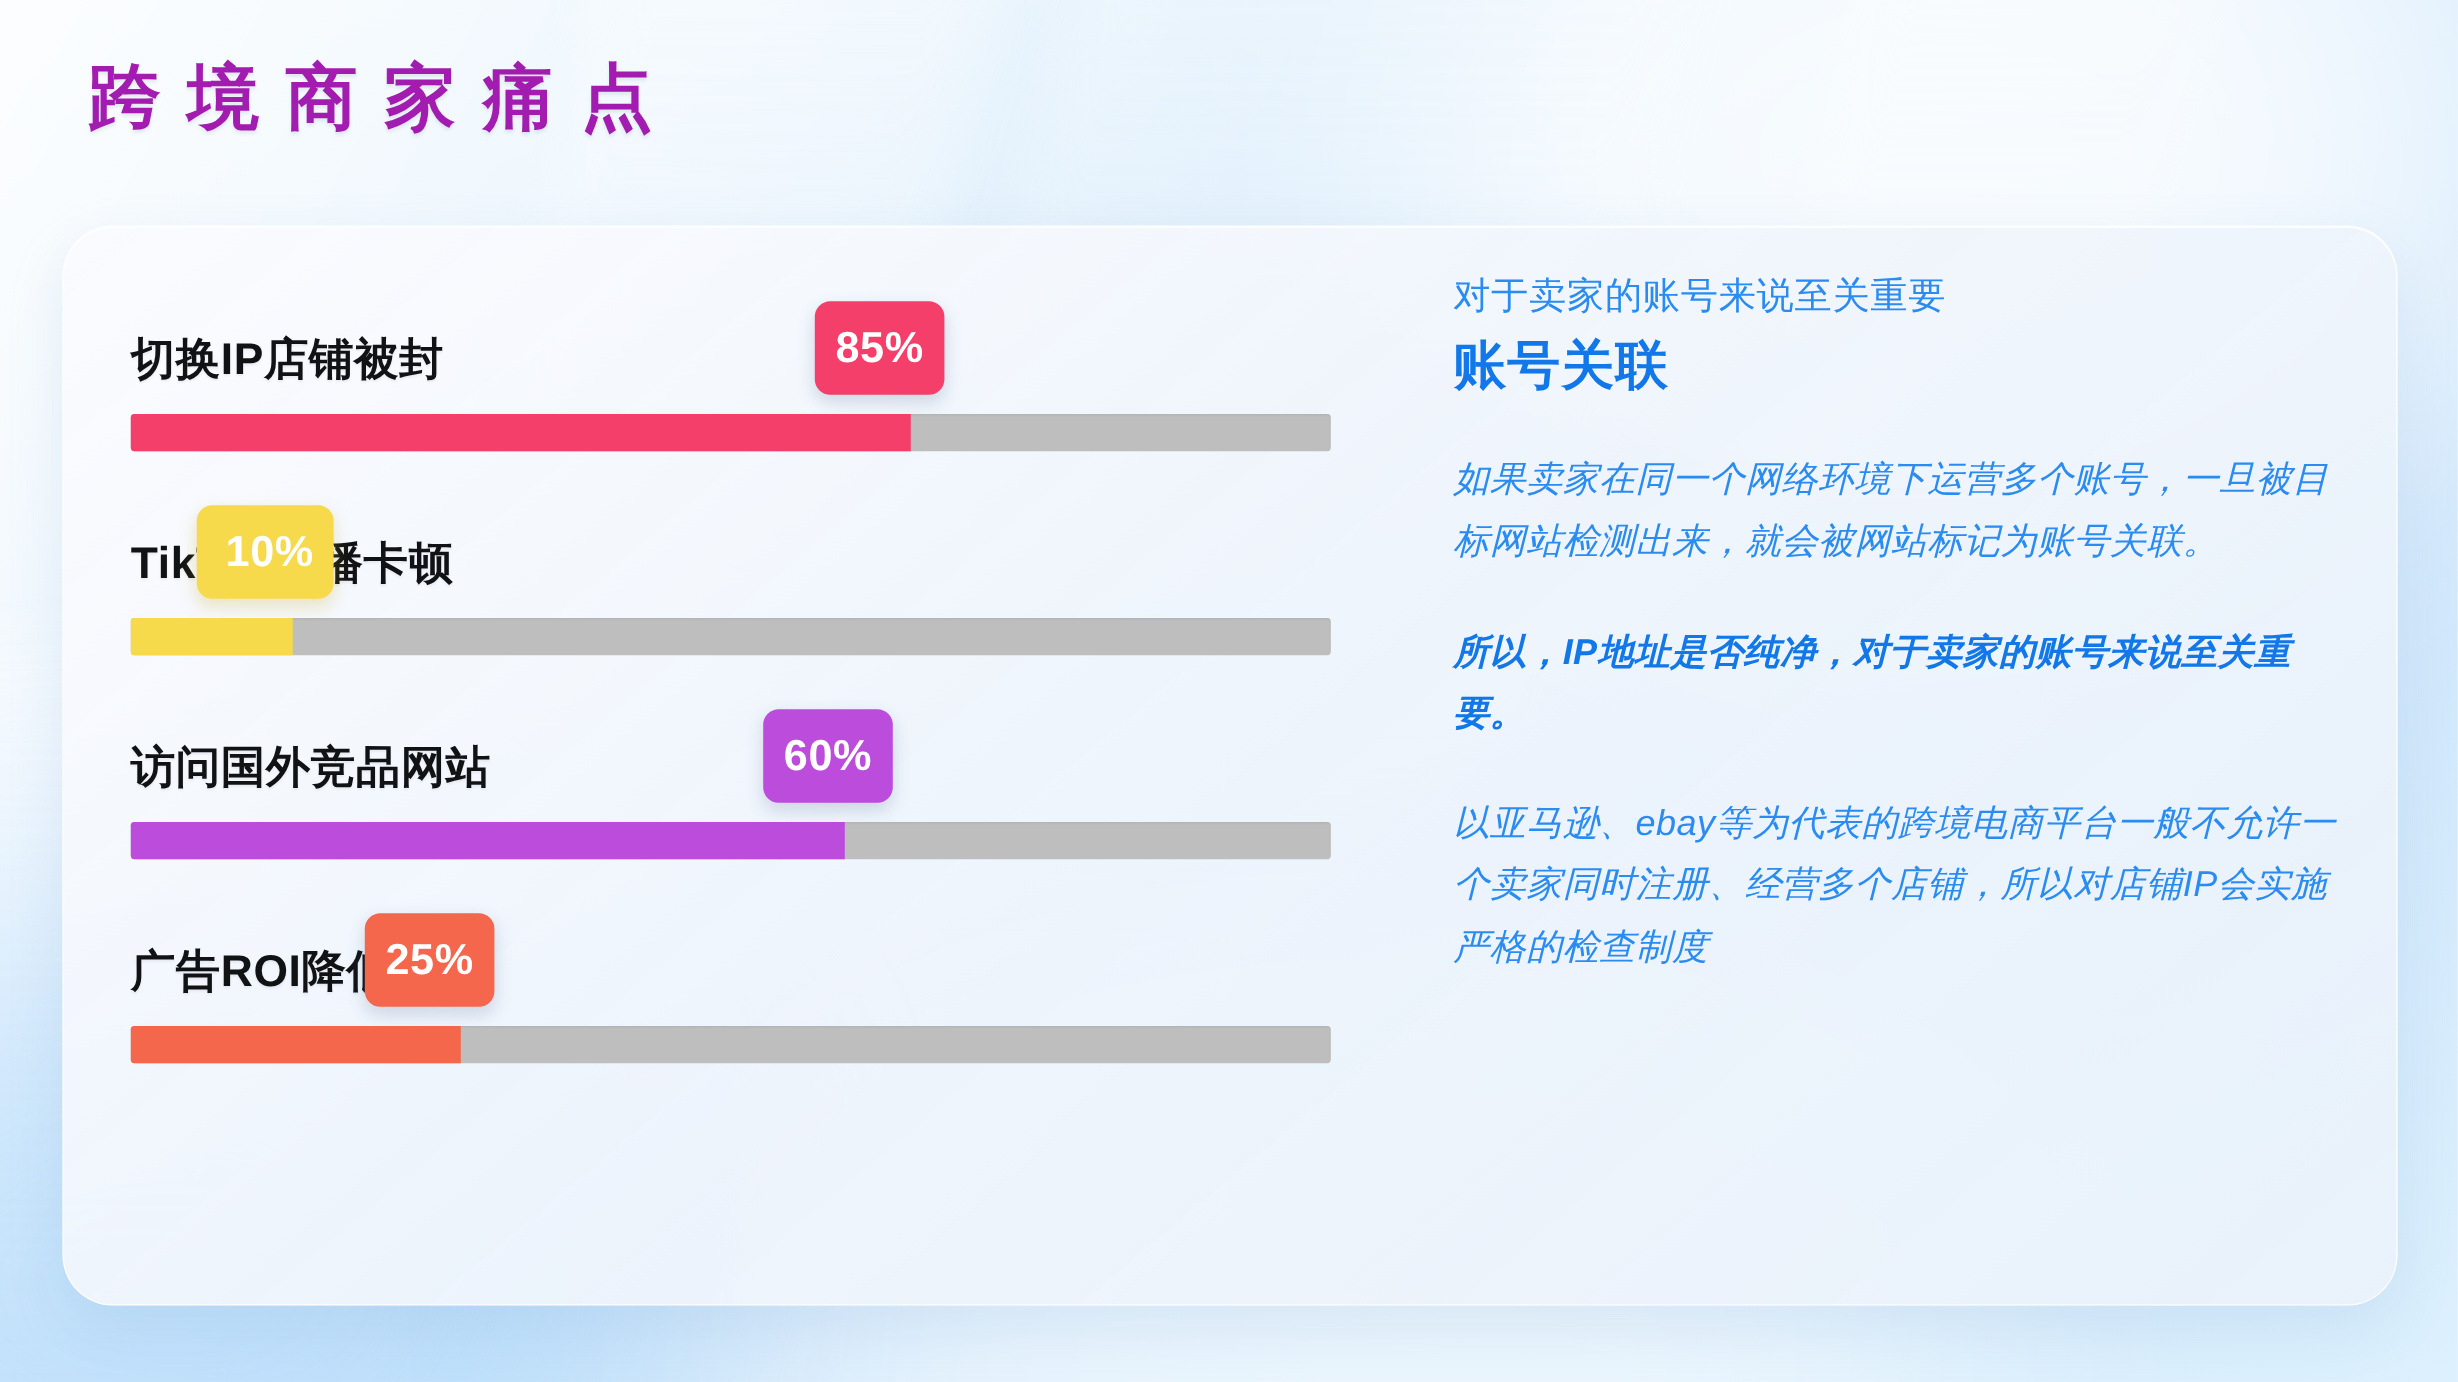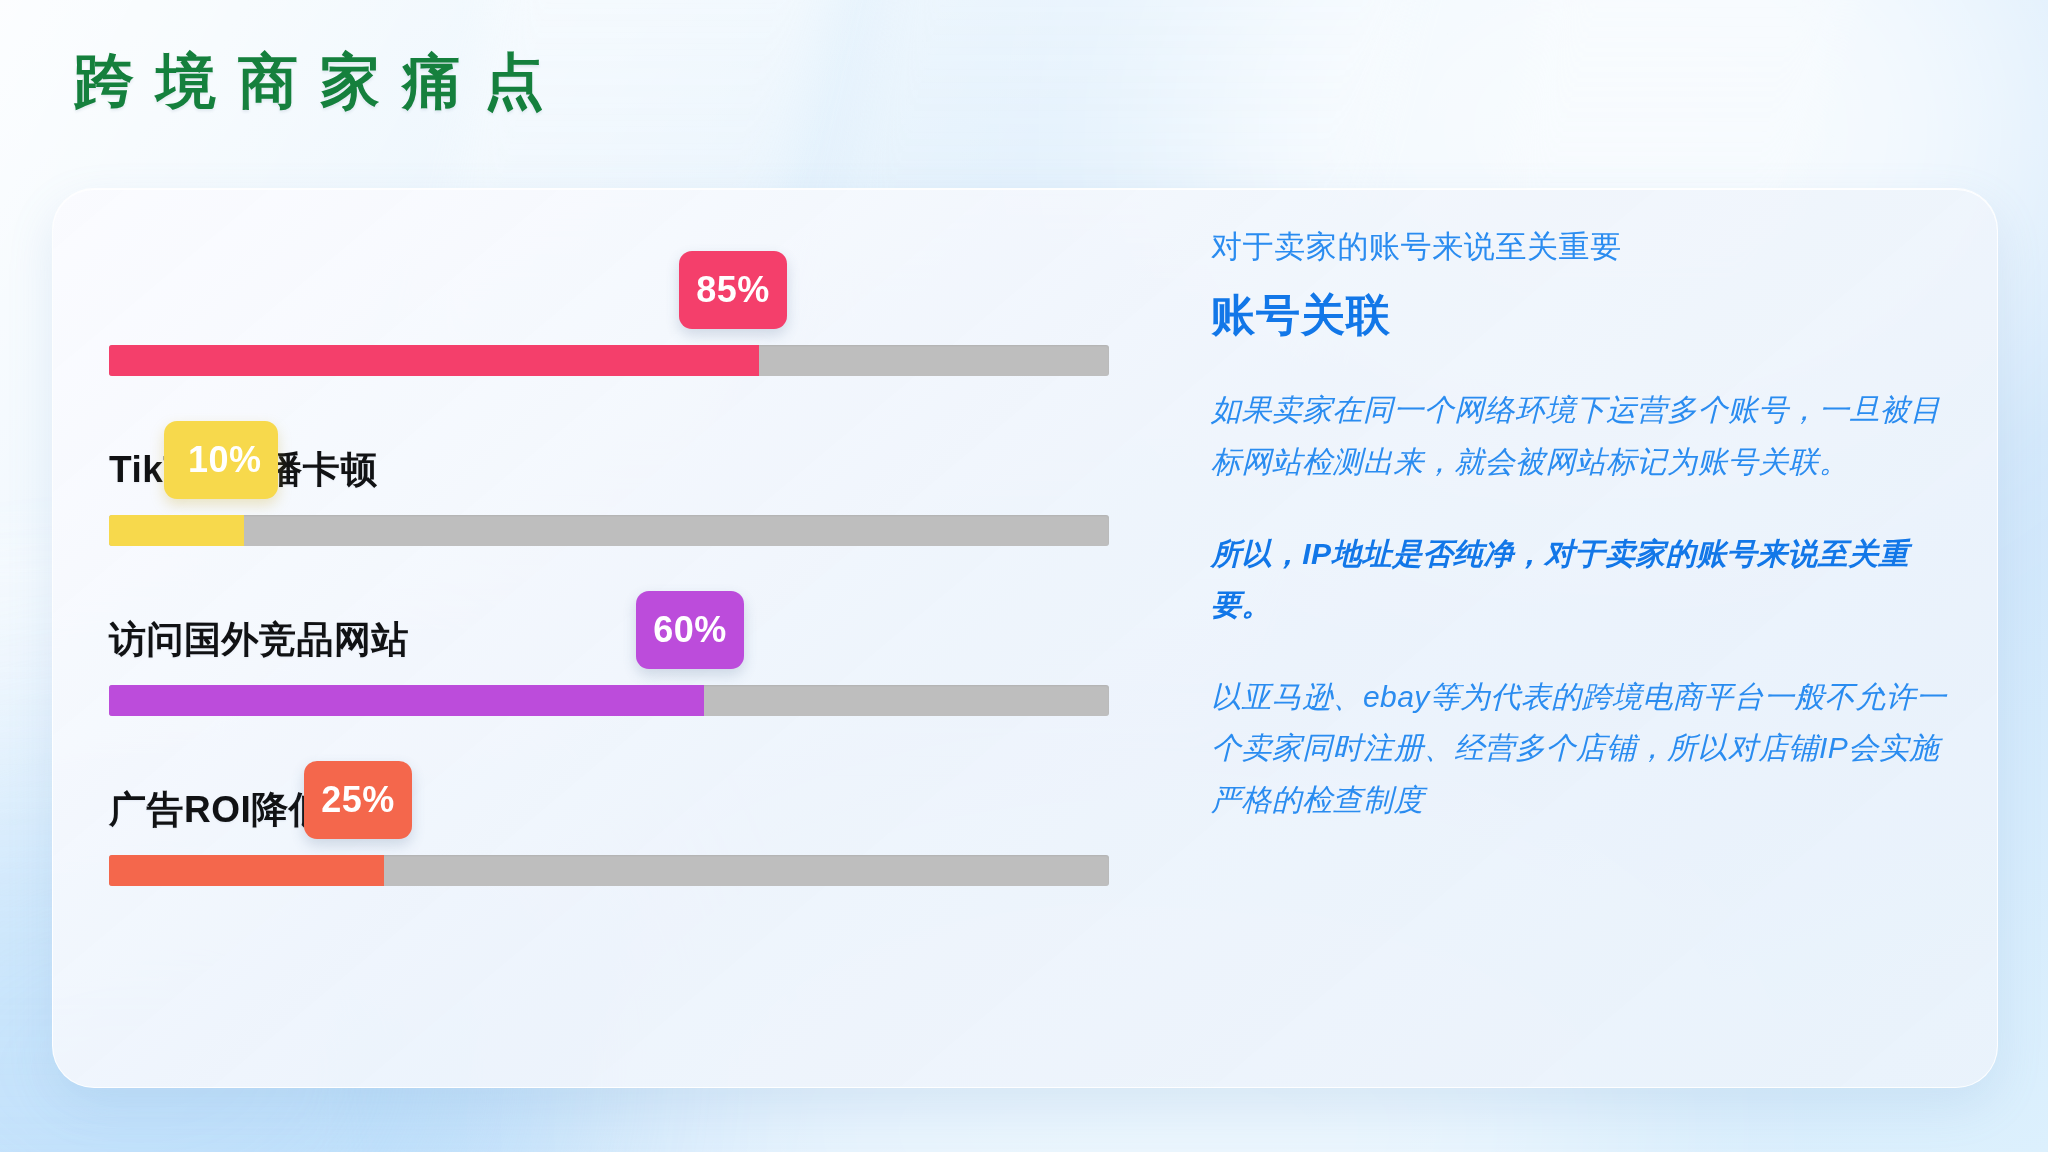--- a/index.html
+++ b/index.html
@@ -23,21 +23,21 @@
   .s3{left:1500px;top:-160px;width:300px;height:700px;opacity:.5;}
   .s4{left:-120px;top:540px;width:420px;height:760px;opacity:.45;transform:skewX(12deg);}
   .bg-glow{position:absolute;border-radius:50%;filter:blur(120px);}
   .g1{left:1180px;top:-220px;width:900px;height:700px;background:rgba(255,255,255,.75);}
   .g2{left:-260px;top:760px;width:800px;height:620px;background:rgba(164,212,250,.55);}
   .g3{left:640px;top:880px;width:1000px;height:500px;background:rgba(255,255,255,.5);}
 
   
   .title{
     position:absolute;left:74px;top:52px;
-    font-size:60px;font-weight:bold;color:#15803d;
+    font-size:60px;font-weight:bold;color:#a21caf;
     letter-spacing:22px;line-height:1;
     text-shadow:0 2px 3px rgba(40,70,110,.10);
     white-space:nowrap;
   }
 
   
   .card{
     position:absolute;left:52px;top:188px;width:1944px;height:898px;
     border-radius:42px;
     background:linear-gradient(140deg, rgba(250,251,255,.96) 0%, rgba(240,245,252,.92) 48%, rgba(234,242,251,.90) 100%);
@@ -67,21 +67,21 @@
     position:absolute;left:0;top:98px;width:1000px;height:31px;
     background:#bebebe;border-radius:3px;
     box-shadow:inset 0 1px 2px rgba(0,0,0,.06);
   }
   .fill{position:absolute;left:0;top:0;height:100%;border-radius:3px 0 0 3px;}
 
   
   .rtext{position:absolute;left:1158px;top:36px;width:740px;color:#2a8cf0;}
   .r-line{font-size:31px;line-height:1.42;color:#2a8cf0;letter-spacing:.6px;}
   .r-big{font-size:44px;font-weight:bold;color:#1277e8;letter-spacing:1px;
-    line-height:1.35;margin-top:16px;}
+    line-height:1.35;margin-top:6px;}
   .r-mix{font-size:31px;line-height:1.42;color:#2a8cf0;letter-spacing:.6px;margin-top:18px;}
   .r-mix b{font-size:40px;font-weight:bold;color:#1277e8;letter-spacing:1px;}
   .r-para{font-size:30px;line-height:1.72;color:#2a8cf0;letter-spacing:.4px;margin-top:40px;font-style:italic;}
   .r-para.bold{font-weight:bold;color:#1277e8;}
 </style>
 </head>
 <body>
 
 <div class="stage">
 
@@ -95,20 +95,21 @@
   <div class="bg-streak s4"></div>
 
   <div class="title">跨境商家痛点</div>
 
   <div class="card">
 
     <div class="bars">
 
       <div class="bar-row">
         <div class="bar-head">
+          <div class="bar-label">切换IP店铺被封</div>
           <div class="badge" id="badge0" style="background: rgb(244, 63, 107); left: 570px;">85%</div>
         </div>
         <div class="track">
           <div class="fill" id="fill0" style="width: 650px; background: rgb(244, 63, 107);"></div>
         </div>
       </div>
 
       <div class="bar-row">
         <div class="bar-head">
           <div class="bar-label">TikTok直播卡顿</div>

